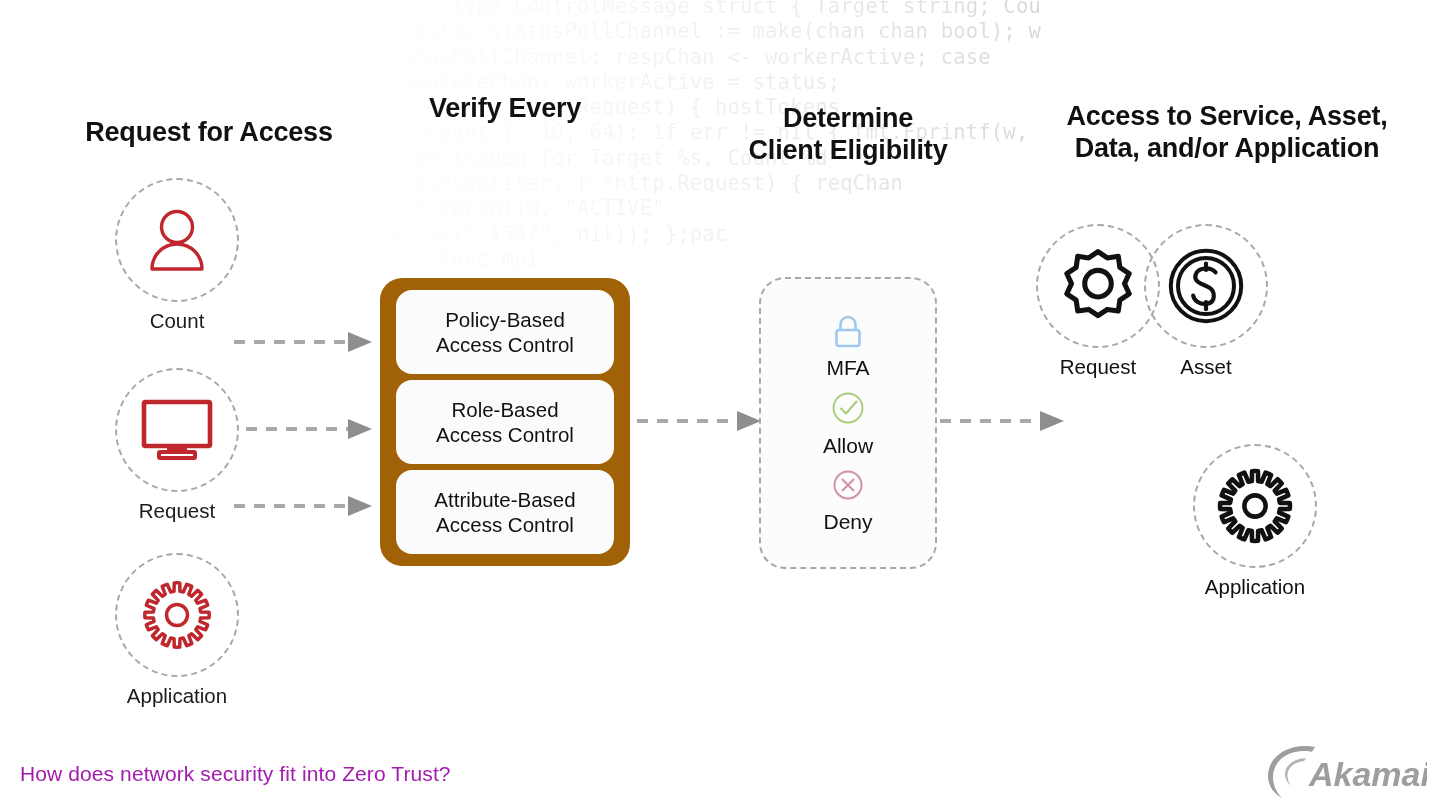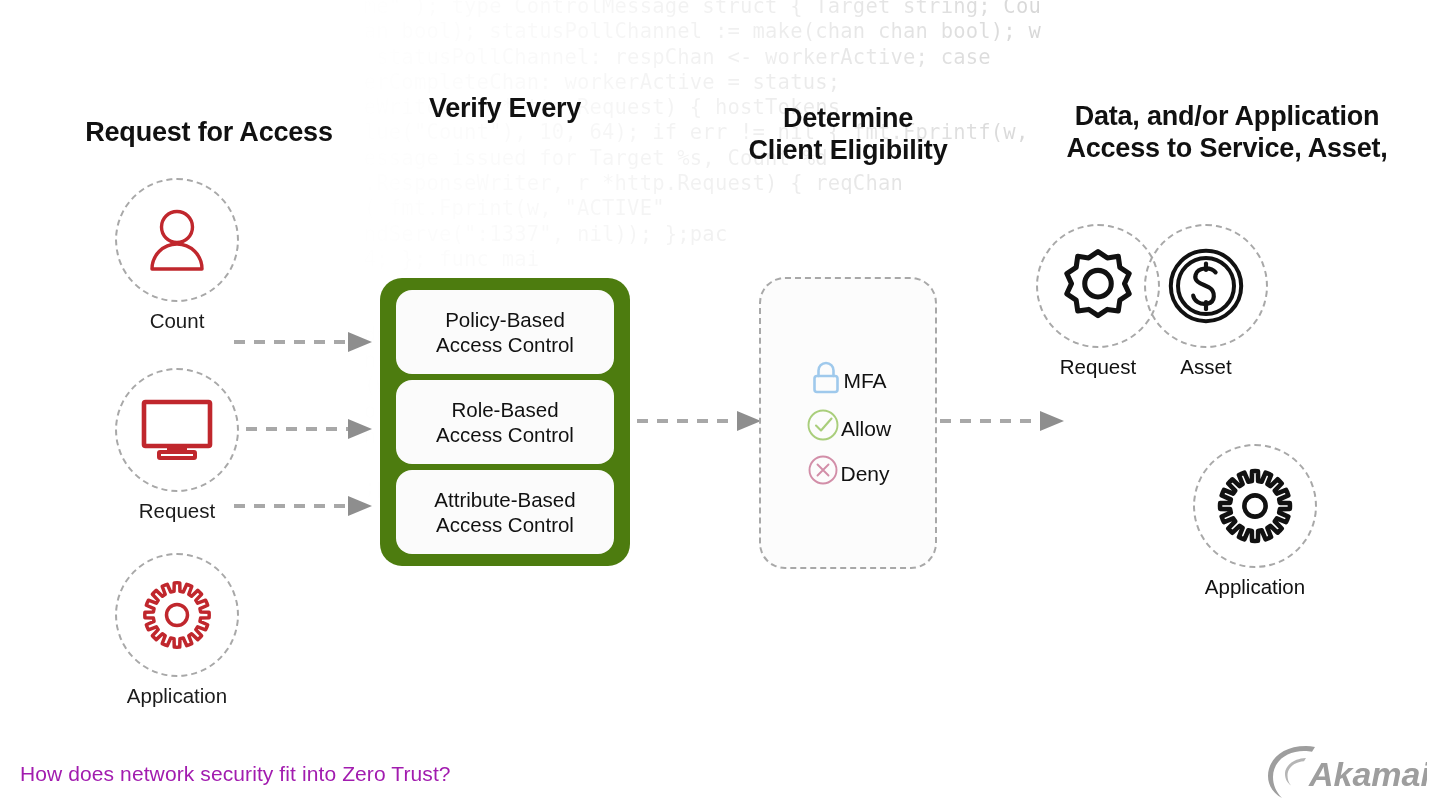--- a/index.html
+++ b/index.html
@@ -84,21 +84,21 @@
     color: #1b1b1b;
     line-height: 24px;
     white-space: nowrap;
   }
 
   
   #acl-card {
     position: absolute;
     left: 380px; top: 278px;
     width: 250px; height: 288px;
-    background: #4d7c0f;
+    background: #a16207;
     border-radius: 22px;
     padding: 12px 16px;
     display: flex;
     flex-direction: column;
     justify-content: space-between;
   }
   .acl-pill {
     background: #fbfbfb;
     border-radius: 16px;
     height: 84px;
@@ -120,21 +120,21 @@
     border-radius: 26px;
     background: #fcfcfc;
     display: flex;
     flex-direction: column;
     align-items: center;
     justify-content: center;
     gap: 10px;
   }
   .elig-item {
     display: flex;
-    flex-direction: row;
+    flex-direction: column;
     align-items: center;
   }
   .elig-item .elig-label {
     font-size: 21px;
     color: #111;
     margin-top: 8px;
     line-height: 24px;
   }
   .elig-item.mfa .elig-label { margin-top: 5px; }
 
@@ -191,22 +191,22 @@
   <div class="col-title" style="left:385px; top:92px; width:240px;">
     <div>Verify Every</div>
   </div>
 
   <div class="col-title" style="left:728px; top:102px; width:240px;">
     <div>Determine</div>
     <div>Client Eligibility</div>
   </div>
 
   <div class="col-title" style="left:1022px; top:100px; width:410px;">
+    <div>Access to Service, Asset,</div>
     <div>Data, and/or Application</div>
-    <div>Access to Service, Asset,</div>
   </div>
 
   <div class="node" style="left:115px; top:178px;">
     <div class="circle">
       <svg width="64" height="66" viewBox="0 0 64 66">
         <circle cx="32" cy="20" r="15.5" fill="none" stroke="#C0272D" stroke-width="3.4"></circle>
         <path d="M7 62 a25 25 0 0 1 50 0 z" fill="none" stroke="#C0272D" stroke-width="3.4" stroke-linejoin="round"></path>
       </svg>
     </div>
     <div class="node-label">Count</div>

